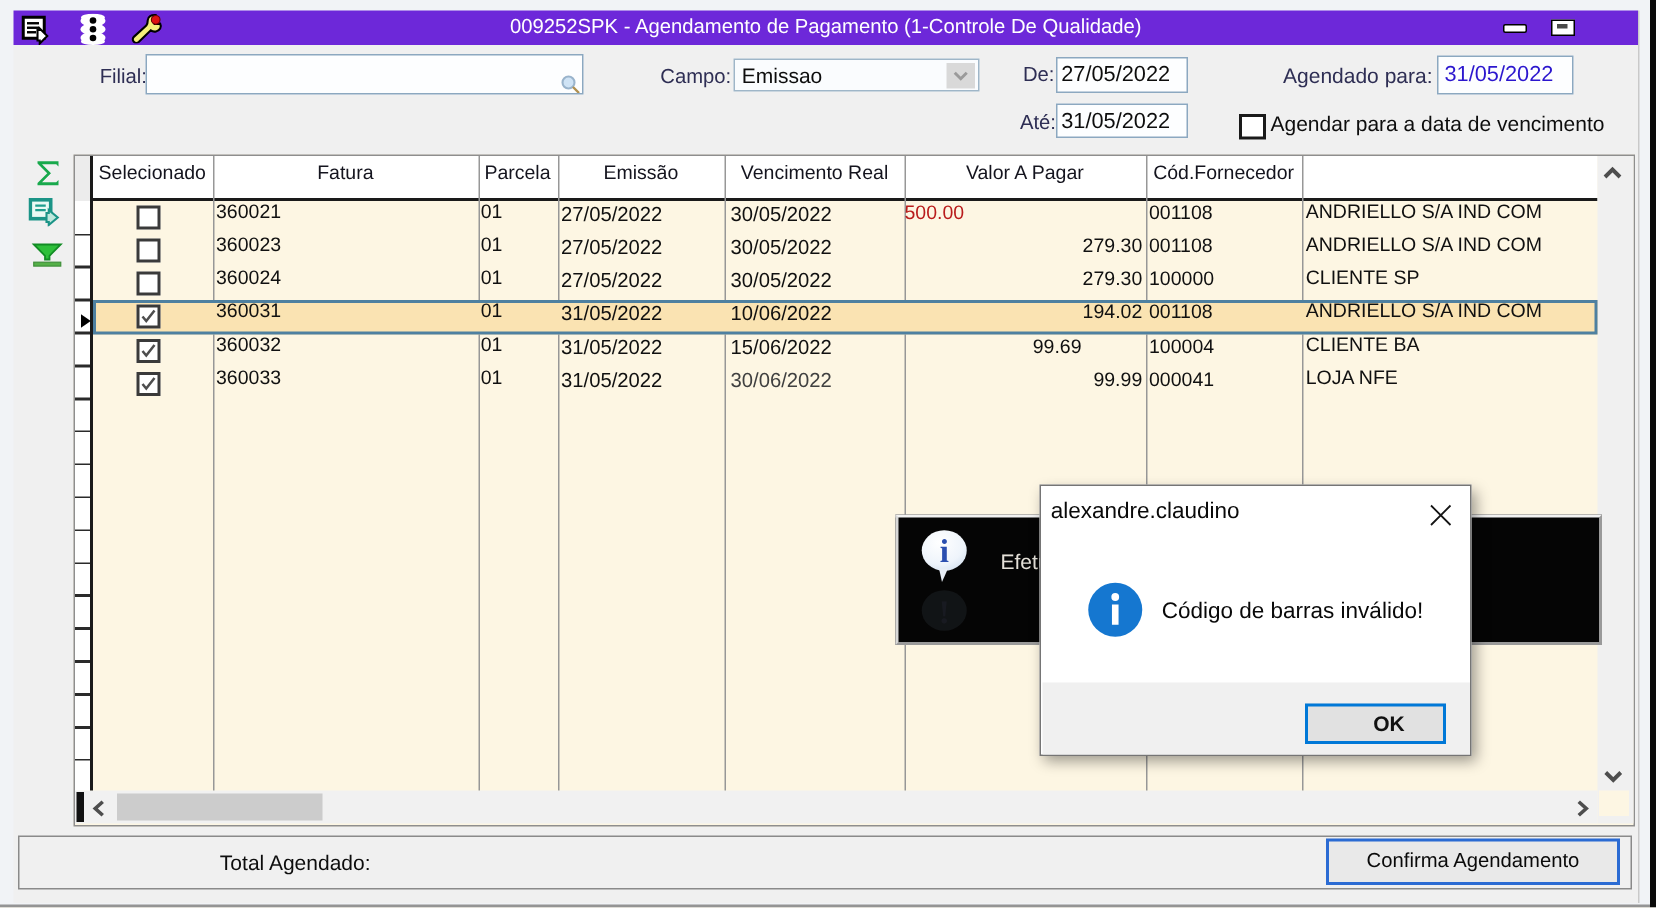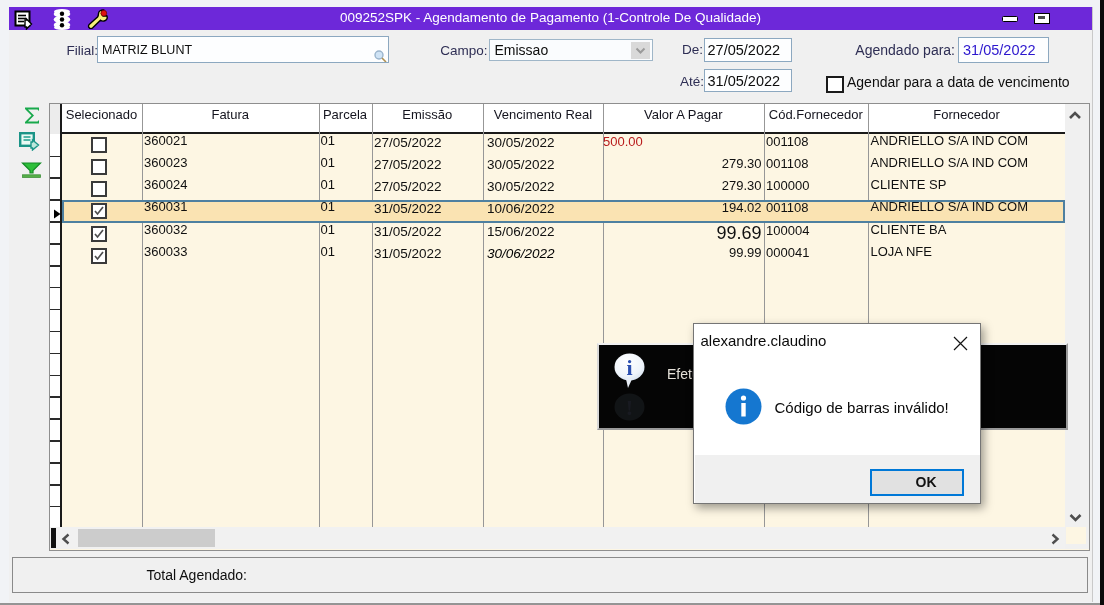--- a/index.html
+++ b/index.html
@@ -39,21 +39,20 @@
     <circle cx="17.8" cy="4.2" r="2.9" fill="#dd1111" stroke="#660000" stroke-width="0.7"></circle>
   </svg>
   <div class="abs" style="left:993px; top:8.5px; width:16px; height:6px; background:#ffffff; border:1.4px solid #000; border-radius:1.5px;"></div>
   <div class="abs" style="left:1024.5px; top:5.5px; width:16px; height:11px; background:#ffffff; border:1.8px solid #000;">
     <div class="abs" style="left:3.5px; top:2.4px; width:6.5px; height:3.4px; background:#4a4a4a;"></div>
   </div>
 </div>
 
 <div class="abs lbl" style="right:1006px; top:42.5px;">Filial:</div>
 <div class="abs inp" style="left:97px; top:36px; width:292px; height:27px;">
-  <div class="blk" style="font-size:12.5px; margin:5.5px 0 0 4px;">MATRIZ BLUNT</div>
   <svg class="abs" style="right:1px; bottom:0;" width="14" height="13" viewBox="0 0 14 13">
     <circle cx="6" cy="6" r="4" fill="#cfe3f5" stroke="#9ab4cc" stroke-width="1.4"></circle>
     <line x1="9" y1="9" x2="13" y2="13" stroke="#b09050" stroke-width="1.6"></line>
   </svg>
 </div>
 
 <div class="abs lbl" style="right:616.5px; top:42.5px;">Campo:</div>
 <div class="abs" style="left:488.5px; top:39px; width:164px; height:22px; background:#fafcfe; border:1px solid #9fb6c8;">
   <div class="blk" style="font-size:14px; margin:2px 0 0 5px;">Emissao</div>
   <div class="abs" style="right:1.5px; top:1.5px; width:19px; height:17px; background:#d9d9d9;">
@@ -120,21 +119,20 @@
   <div class="abs" style="left:0; top:30.5px; width:10px; height:393px; background:#ffffff;"></div>
   <div class="abs" style="left:10px; top:0px; width:2.5px; height:423.5px; background:#1a1a1a;"></div>
 
   <div class="abs" style="left:11.5px; top:0; width:81.0px; height:28px; text-align:center; line-height:22px; font-size:13px; color:#14141e; white-space:nowrap;">Selecionado</div>
   <div class="abs" style="left:92.5px; top:0; width:176.5px; height:28px; text-align:center; line-height:22px; font-size:13px; color:#14141e; white-space:nowrap;">Fatura</div>
   <div class="abs" style="left:269px; top:0; width:53px; height:28px; text-align:center; line-height:22px; font-size:13px; color:#14141e; white-space:nowrap;">Parcela</div>
   <div class="abs" style="left:322px; top:0; width:111.5px; height:28px; text-align:center; line-height:22px; font-size:13px; color:#14141e; white-space:nowrap;">Emissão</div>
   <div class="abs" style="left:433.5px; top:0; width:120.0px; height:28px; text-align:center; line-height:22px; font-size:13px; color:#14141e; white-space:nowrap;">Vencimento Real</div>
   <div class="abs" style="left:553.5px; top:0; width:160.5px; height:28px; text-align:center; line-height:22px; font-size:13px; color:#14141e; white-space:nowrap;">Valor A Pagar</div>
   <div class="abs" style="left:714px; top:0; width:104.5px; height:28px; text-align:center; line-height:22px; font-size:13px; color:#14141e; white-space:nowrap;">Cód.Fornecedor</div>
-  <div class="abs" style="left:818.5px; top:0; width:197.0px; height:28px; text-align:center; line-height:22px; font-size:13px; color:#14141e; white-space:nowrap;">Fornecedor</div>
   <div class="abs" style="left:92.5px; top:0; width:1px; height:423.5px; background:#979797;"></div>
   <div class="abs" style="left:269px; top:0; width:1px; height:423.5px; background:#979797;"></div>
   <div class="abs" style="left:322px; top:0; width:1px; height:423.5px; background:#979797;"></div>
   <div class="abs" style="left:433.5px; top:0; width:1px; height:423.5px; background:#979797;"></div>
   <div class="abs" style="left:553.5px; top:0; width:1px; height:423.5px; background:#979797;"></div>
   <div class="abs" style="left:714px; top:0; width:1px; height:423.5px; background:#979797;"></div>
   <div class="abs" style="left:818.5px; top:0; width:1px; height:423.5px; background:#979797;"></div>
   <div class="abs" style="left:0; top:52.0px; width:10px; height:1.5px; background:#2a2a2a;"></div>
   <div class="abs" style="left:0; top:73.9px; width:10px; height:1.5px; background:#2a2a2a;"></div>
   <div class="abs" style="left:0; top:95.8px; width:10px; height:1.5px; background:#2a2a2a;"></div>
@@ -192,31 +190,31 @@
   <div class="abs" style="left:716.5px; top:96.5px; font-size:13px; color:#101010; white-space:nowrap;">001108</div>
   <div class="abs" style="left:821px; top:95px; font-size:13px; color:#101010; white-space:nowrap;">ANDRIELLO S/A IND COM</div>
   <div class="abs" style="left:41.5px; top:122px; width:16px; height:16px; background:#fff; border:2px solid #3a3a3a;"></div>
   <svg class="abs" style="left:43.5px; top:124px;" width="12" height="12" viewBox="0 0 12 12">
       <path d="M2 6 L4.5 9 L10 2" fill="none" stroke="#4e4e4e" stroke-width="1.7"></path>
     </svg>
   <div class="abs" style="left:94.5px; top:118px; font-size:13px; color:#101010; white-space:nowrap;">360032</div>
   <div class="abs" style="left:271px; top:118.5px; font-size:13px; color:#101010; white-space:nowrap;">01</div>
   <div class="abs" style="left:324.5px; top:120px; font-size:13.5px; color:#101010; white-space:nowrap;">31/05/2022</div>
   <div class="abs" style="left:437.5px; top:120px; font-size:13.5px; color:#101010; white-space:nowrap;">15/06/2022</div>
-  <div class="abs" style="left:553.5px; top:119.5px; width:158.5px; font-size:18px; color:#101010; text-align:right; white-space:nowrap;padding-left:45px;">99.69</div>
+  <div class="abs" style="left:553.5px; top:119.5px; width:158.5px; font-size:13px; color:#101010; text-align:center; white-space:nowrap;padding-left:45px;">99.69</div>
   <div class="abs" style="left:716.5px; top:119.5px; font-size:13px; color:#101010; white-space:nowrap;">100004</div>
   <div class="abs" style="left:821px; top:118px; font-size:13px; color:#101010; white-space:nowrap;">CLIENTE BA</div>
   <div class="abs" style="left:41.5px; top:144px; width:16px; height:16px; background:#fff; border:2px solid #3a3a3a;"></div>
   <svg class="abs" style="left:43.5px; top:146px;" width="12" height="12" viewBox="0 0 12 12">
       <path d="M2 6 L4.5 9 L10 2" fill="none" stroke="#4e4e4e" stroke-width="1.7"></path>
     </svg>
   <div class="abs" style="left:94.5px; top:140px; font-size:13px; color:#101010; white-space:nowrap;">360033</div>
   <div class="abs" style="left:271px; top:140.5px; font-size:13px; color:#101010; white-space:nowrap;">01</div>
   <div class="abs" style="left:324.5px; top:142px; font-size:13.5px; color:#101010; white-space:nowrap;">31/05/2022</div>
-  <div class="abs" style="left:437.5px; top:142px; font-size:13.5px; color:#000000; white-space:nowrap;font-style:italic;">30/06/2022</div>
+  <div class="abs" style="left:437.5px; top:142px; font-size:13.5px; color:#404040; white-space:nowrap;">30/06/2022</div>
   <div class="abs" style="left:553.5px; top:141.5px; width:158.5px; font-size:13px; color:#101010; text-align:right; white-space:nowrap;">99.99</div>
   <div class="abs" style="left:716.5px; top:141.5px; font-size:13px; color:#101010; white-space:nowrap;">000041</div>
   <div class="abs" style="left:821px; top:140px; font-size:13px; color:#101010; white-space:nowrap;">LOJA NFE</div>
 </div>
 
 <div class="abs" style="left:597px; top:343px; width:471px; height:86.5px; background:#050505; border:2px solid; border-color:#f2f2f2 #9a9a9a #9a9a9a #d8d8d8; overflow:hidden;">
   <svg class="abs" style="left:15px; top:6px;" width="40" height="75" viewBox="0 0 40 75">
     <defs>
       <radialGradient id="bub" cx="0.4" cy="0.3" r="0.9">
         <stop offset="0" stop-color="#ffffff"></stop>
@@ -247,17 +245,20 @@
   </svg>
   <div class="abs" style="left:80.5px; top:74.5px; font-size:15px; color:#090909; white-space:nowrap;">Código de barras inválido!</div>
   <div class="abs" style="left:1px; top:131px; width:284.5px; height:48px; background:#f0f0f0;"></div>
   <div class="abs" style="left:175.5px; top:144.5px; width:94px; height:27px; background:#e1e1e1; border:2px solid #0078d7; text-align:center;padding-left:19px;">
     <span style="font-size:14px; font-weight:bold; color:#111; line-height:22px;">OK</span>
   </div>
 </div>
 
 <div class="abs" style="left:12px; top:556.5px; width:1076px; height:36.5px; background:#f0f0f0; border:1px solid #8a8a8a;">
   <div class="abs" style="right:840px; top:9.5px; font-size:14px; color:#0d0d0d; white-space:nowrap;">Total Agendado:</div>
+  <div class="abs" style="left:871px; top:1.5px; width:196px; height:31px; background:#e9e9e9; border:2.5px solid #2b6bd3; text-align:center;">
+    <span style="font-size:13.5px; color:#0a0a0a; line-height:26px;">Confirma Agendamento</span>
+  </div>
 </div>
 
 <div class="abs" style="left:1092px; top:7px; width:1px; height:595px; background:#c9c9c9;"></div>
 <div class="abs" style="left:0px; top:603.3px; width:1100px; height:1.7px; background:#949494;"></div>
 <div class="abs" style="left:1099.5px; top:0; width:4.5px; height:605px; background:#0a0a0a;"></div>
 
 </body></html>

